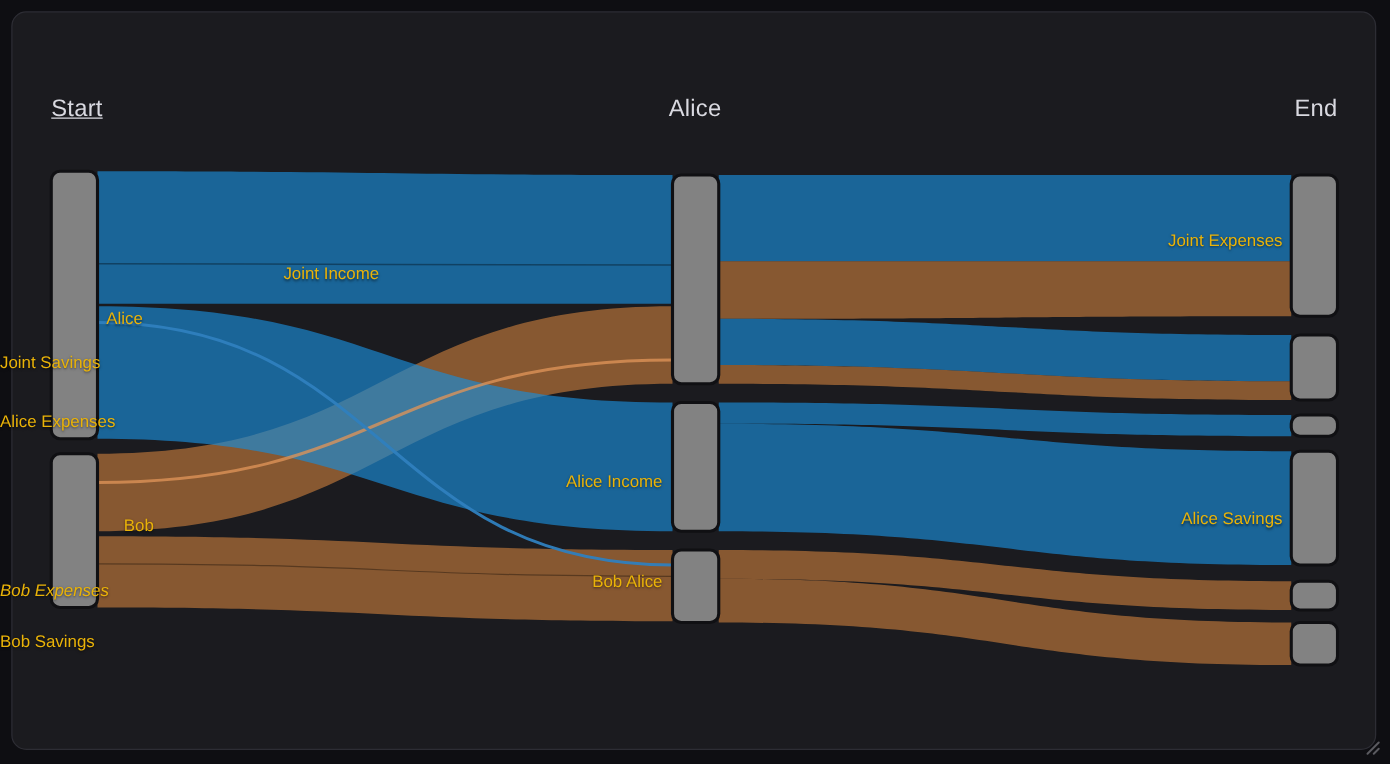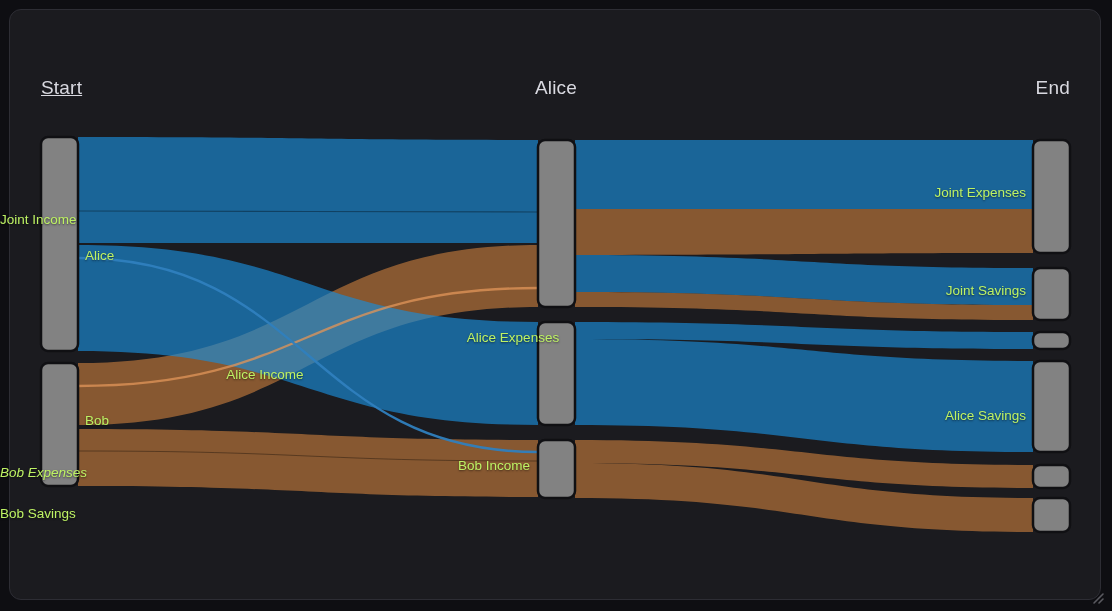--- a/index.html
+++ b/index.html
@@ -16,21 +16,21 @@
   .col-header{
     position:absolute;top:77px;font-size:19px;font-weight:500;
     color:#d9d9e0;letter-spacing:.2px;
   }
   .col-header.start{left:41px;text-decoration:underline;}
   .col-header.middle{left:0;right:0;text-align:center;}
   .col-header.end{right:42px;text-align:right;}
   .sankey-svg{position:absolute;left:0;top:0;width:1112px;height:611px;}
   .node-label{
     position:absolute;transform:translateY(-50%);
-    font-size:13.5px;color:#bef264;white-space:nowrap;
+    font-size:13.5px;color:#eab308;white-space:nowrap;
     text-shadow:0 1px 2px rgba(0,0,0,.55);
   }
   .resize-grip{position:absolute;right:6px;bottom:5px;width:16px;height:16px;}
 </style>
 </head>
 <body>
 
 <div class="stage">
   <div class="panel"></div>
 
@@ -63,27 +63,27 @@
       <rect x="1033" y="140" width="37" height="113" rx="7" ry="7" fill="#828282" stroke="#101013" stroke-width="2.5"></rect>
       <rect x="1033" y="268" width="37" height="52" rx="7" ry="7" fill="#828282" stroke="#101013" stroke-width="2.5"></rect>
       <rect x="1033" y="332" width="37" height="17" rx="7" ry="7" fill="#828282" stroke="#101013" stroke-width="2.5"></rect>
       <rect x="1033" y="361" width="37" height="91" rx="7" ry="7" fill="#828282" stroke="#101013" stroke-width="2.5"></rect>
       <rect x="1033" y="465" width="37" height="23" rx="7" ry="7" fill="#828282" stroke="#101013" stroke-width="2.5"></rect>
       <rect x="1033" y="498" width="37" height="34" rx="7" ry="7" fill="#828282" stroke="#101013" stroke-width="2.5"></rect>
     </svg>
 
   <div id="labels">
       <div class="node-label" style="top: 240px; left: 85px; margin-top: 15px;">Alice</div>
-      <div class="node-label" style="top: 420px; left: 85px;">Bob</div>
-      <div class="node-label" style="top: 219px; left: 0px; width: 530px; text-align: left;">Joint Income</div>
-      <div class="node-label" style="top: 374px; left: 0px; width: 530px; text-align: center;">Alice Income</div>
-      <div class="node-label" style="top: 465px; left: 0px; width: 530px; text-align: right;">Bob Income</div>
+      <div class="node-label" style="top: 420px; left: 99px;">Bob</div>
+      <div class="node-label" style="top: 219px; left: 0px; width: 530px; text-align: center;">Joint Income</div>
+      <div class="node-label" style="top: 385px; left: 0px; width: 530px; text-align: right;">Alice Income</div>
+      <div class="node-label" style="top: 465px; left: 0px; width: 530px; text-align: right;">Bob Alice</div>
       <div class="node-label" style="top: 192px; left: 0px; width: 1026px; text-align: right;">Joint Expenses</div>
-      <div class="node-label" style="top: 290px; left: 0px; width: 1026px; text-align: right;">Joint Savings</div>
-      <div class="node-label" style="top: 337px; left: 0px; width: 1026px; text-align: center;">Alice Expenses</div>
+      <div class="node-label" style="top: 290px; left: 0px; width: 1026px; ">Joint Savings</div>
+      <div class="node-label" style="top: 337px; left: 0px; width: 1026px; text-align: left;">Alice Expenses</div>
       <div class="node-label" style="top: 403px; left: 0px; width: 1026px; text-align: right; margin-top: 12px;">Alice Savings</div>
       <div class="node-label" style="top: 472px; left: 0px; width: 1026px; text-align: left; font-style: italic;">Bob Expenses</div>
       <div class="node-label" style="top: 513px; left: 0px; width: 1026px; text-align: left;">Bob Savings</div>
     </div>
 
   <svg class="resize-grip" viewBox="0 0 16 16">
     <path d="M4 13 L13 4 M9 13 L13 9" stroke="#5a5a60" stroke-width="1.6" fill="none" stroke-linecap="round"></path>
   </svg>
 </div>
 

